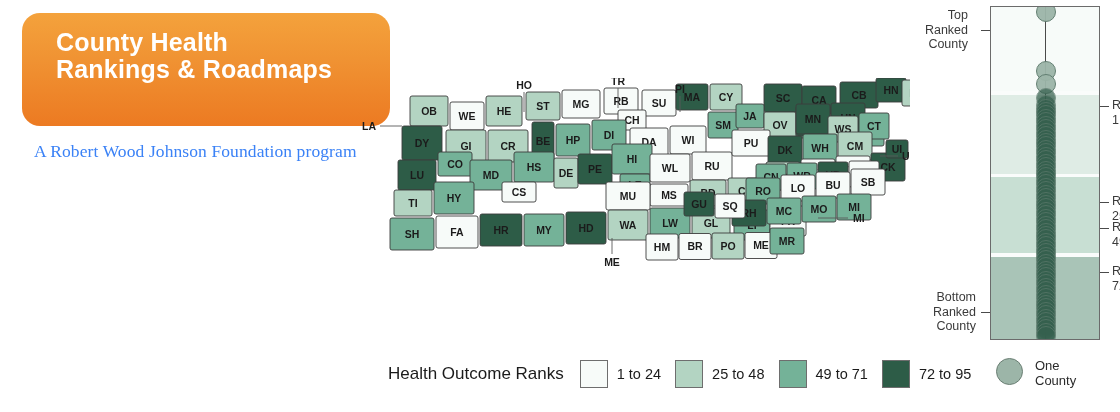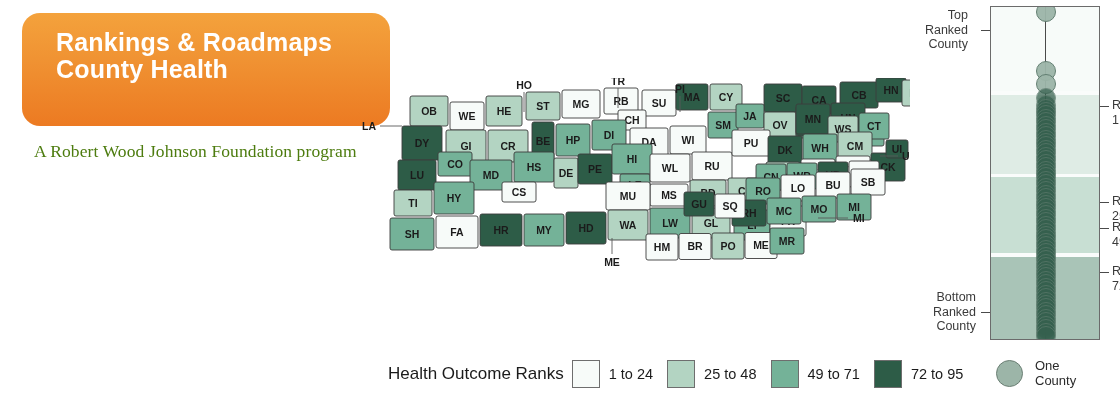--- a/index.html
+++ b/index.html
@@ -10,64 +10,64 @@
     overflow:hidden;
     position:relative;
   }
   
   #logo-panel{position:absolute;left:22px;top:13px;width:368px;height:113px;
     border-radius:18px;
     background:linear-gradient(180deg,#f4a23c 0%,#f09333 40%,#ec7a22 100%);
     box-sizing:border-box;padding:16px 0 0 34px;}
   #logo-title{color:#ffffff;font-size:25px;font-weight:bold;line-height:27px;letter-spacing:.2px;}
   #logo-tagline{color:#ffffff;font-size:14.5px;font-weight:bold;margin-top:12px;letter-spacing:.1px;}
-  #logo-rwjf{position:absolute;left:34px;top:141px;color:#4d7c0f;
+  #logo-rwjf{position:absolute;left:34px;top:141px;color:#3b82f6;
     font-family:"Liberation Serif", serif;font-size:17.5px;letter-spacing:.1px;}
 
   
   #map-wrap{position:absolute;left:350px;top:78px;width:560px;height:190px;}
   #map-svg{display:block;}
   .cty{stroke:#3c3c3c;stroke-width:.9;}
   .cty-lbl{font-family:"Liberation Sans", sans-serif;font-size:10.5px;font-weight:bold;
     fill:#1b1b1b;text-anchor:middle;dominant-baseline:middle;paint-order:stroke;}
   .callout-line{stroke:#5a5a5a;stroke-width:.9;}
   .callout-lbl{font-family:"Liberation Sans", sans-serif;font-size:10.5px;font-weight:bold;
     fill:#1b1b1b;text-anchor:middle;}
   .callout-lbl.lft{text-anchor:end;}
   .callout-lbl.rgt{text-anchor:start;}
 
   
   #map-legend{position:absolute;left:388px;top:360px;display:flex;align-items:center;}
-  #legend-title{font-size:17px;color:#1b1b1b;margin-right:8px;white-space:nowrap;}
+  #legend-title{font-size:17px;color:#1b1b1b;margin-right:16px;white-space:nowrap;}
   .lg-item{display:flex;align-items:center;margin-right:14px;}
   .lg-swatch{width:28px;height:28px;border:1.4px solid #6e6e6e;box-sizing:border-box;}
   .lg-lbl{font-size:14.5px;color:#1b1b1b;margin-left:9px;white-space:nowrap;}
 
   
   #strip-panel{position:absolute;left:908px;top:0;width:212px;height:412px;}
   #strip-box{position:absolute;left:82px;top:6px;width:110px;height:334px;
     border:1.4px solid #6b6b6b;box-sizing:border-box;overflow:hidden;background:#fafcfb;}
   .band{position:absolute;left:0;width:100%;}
   #strip-axis{position:absolute;left:50%;top:0;width:1.3px;height:100%;background:#4a4a4a;}
   .dot{position:absolute;border-radius:50%;border:1.1px solid #5d7a6d;box-sizing:border-box;}
   .side-lbl{position:absolute;font-size:12.5px;color:#3b3b3b;line-height:14.5px;}
   .side-lbl.left{text-align:right;}
   .tick{position:absolute;height:1.4px;background:#4a4a4a;width:9px;}
-  #one-county-key{position:absolute;left:88px;top:358px;display:flex;align-items:center;}
+  #one-county-key{position:absolute;left:88px;top:358px;display:flex;align-items:flex-start;}
   #one-county-dot{width:27px;height:27px;border-radius:50%;
     background:#9cb5a8;border:1.3px solid #6b7f74;box-sizing:border-box;}
   #one-county-lbl{font-size:13px;color:#2b2b2b;line-height:15px;margin-left:12px;}
 </style>
 </head>
 <body>
 
 <div id="logo-panel">
   <div id="logo-title">
+    <div>County Health</div>
     <div>Rankings &amp; Roadmaps</div>
-    <div>County Health</div>
   </div>
 </div>
 <div id="logo-rwjf">A Robert Wood Johnson Foundation program</div>
 
 <div id="map-wrap">
   <svg id="map-svg" width="560" height="190" viewBox="0 0 560 190">
     <g id="map-counties">
         <rect x="60" y="18" width="38" height="30" rx="2" fill="#b3d4c2" class="cty"></rect>
         <text x="79" y="34" class="cty-lbl">OB</text>
         <rect x="100" y="24" width="34" height="28" rx="2" fill="#f7fbf9" class="cty"></rect>

